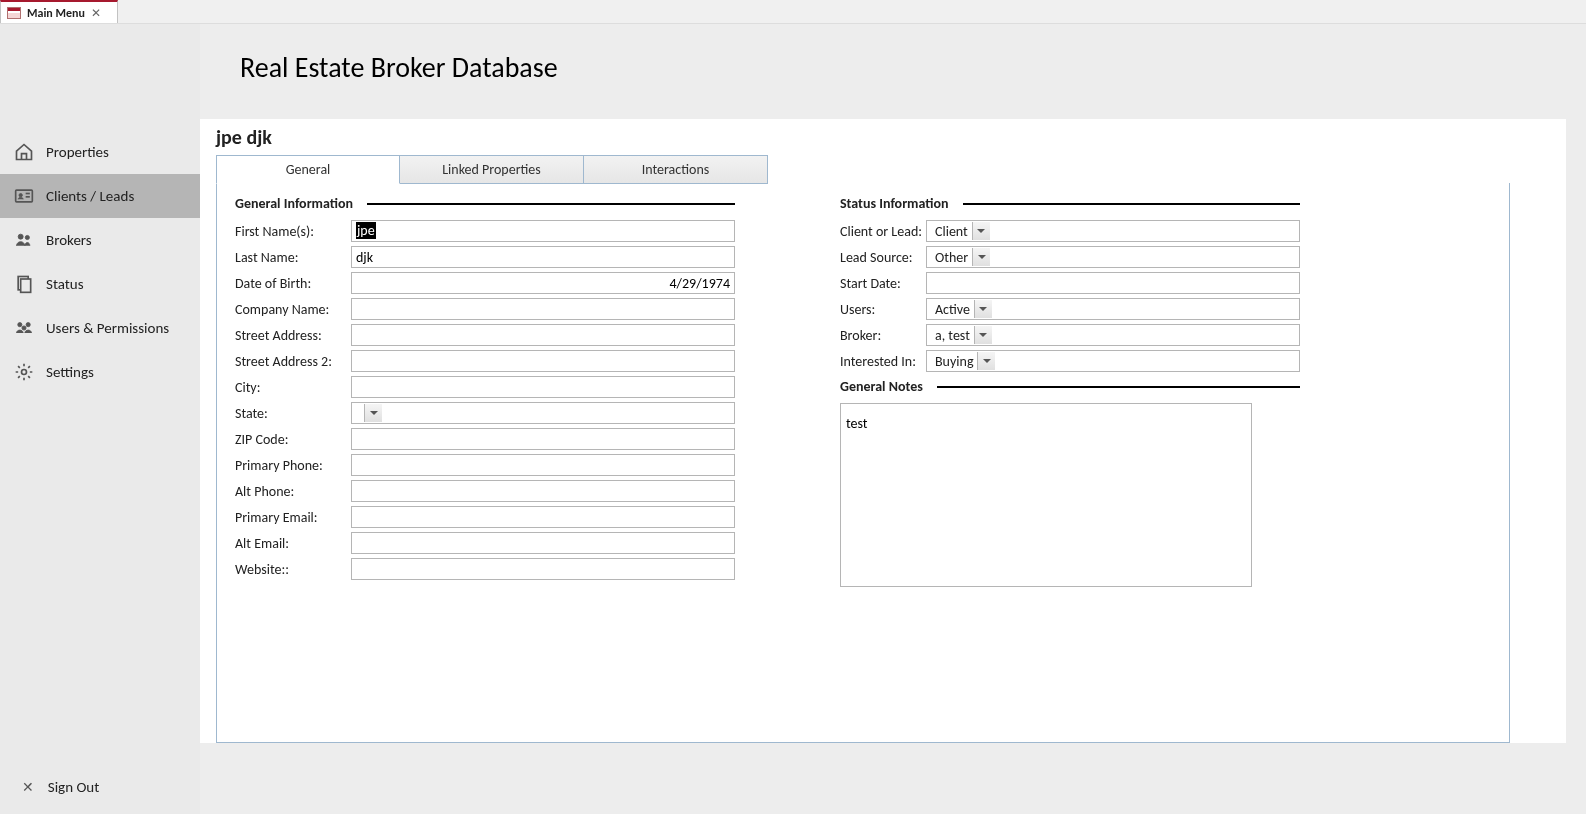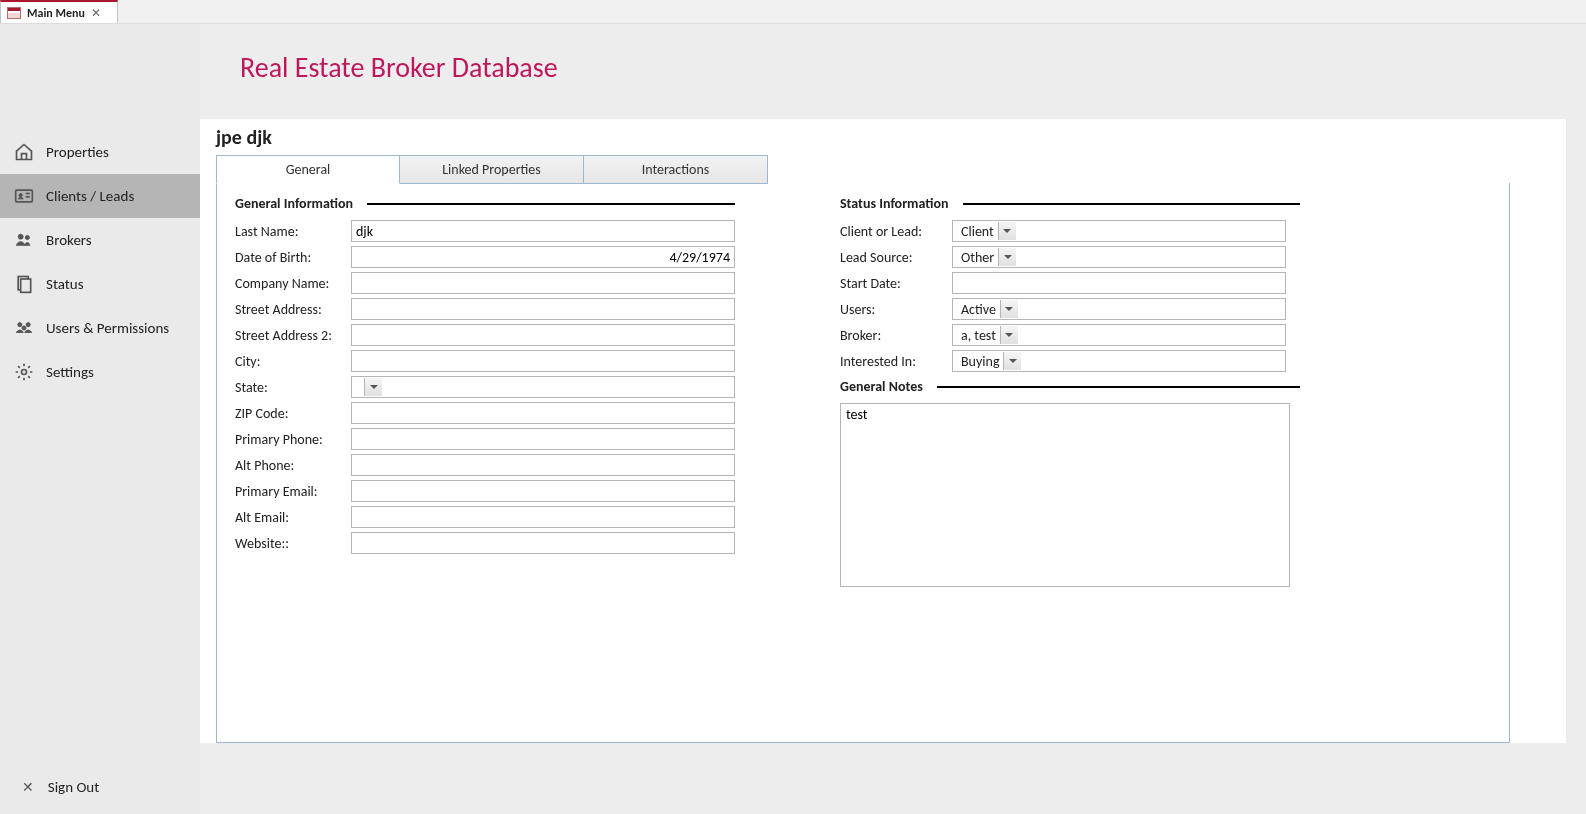--- a/index.html
+++ b/index.html
@@ -81,21 +81,21 @@
 .signout .x { font-size: 14px; color:#555;}
 .main {
   flex: 1;
   background: #ededed;
   position: relative;
   overflow: hidden;
 }
 .app-title {
   font-size: 28px;
   font-weight: 300;
-  color: #be185d;
+  color: #000000;
   padding: 26px 16px 18px 40px;
 }
 .content-region{
   background:#fff;
   margin: 16px 20px 20px 0;
   padding: 4px 0 0 16px;
 }
 .record-title{
   font-size: 20px;
   font-weight: bold;
@@ -176,27 +176,27 @@
   cursor:pointer;
 }
 .select-wrap .dd-btn::after{
   content:"";
   border-left:4px solid transparent;
   border-right:4px solid transparent;
   border-top:4px solid #555;
 }
 .col-right .field-row label{ width: 112px;}
 .col-right .select-wrap, .col-right input[type=text]{
-  width: 334px; flex: none;
+  width: 374px; flex: none;
 }
 .notes-area{
-  width: 450px;
+  width: 412px;
   height: 184px;
   border:1px solid #b5b5b5;
-  padding: 2px 5px;
+  padding: 11px 5px;
   font-size:14px;
   font-family:inherit;
   resize:none;
 }
 </style>
 </head>
 <body>
 
 <div class="tab-bar">
   <div class="doc-tab">
@@ -292,20 +292,24 @@
 
       <div class="tab-panel">
 
         <div class="col-left">
           <div class="section-head">
             <span class="label">General Information</span>
             <span class="rule"></span>
           </div>
 
           <div class="field-row">
+            <label>First Name(s):</label>
+            <div style="flex:1;height:22px;border:1px solid #b5b5b5;padding:1px 4px;font-size:14px;background:#fff"><span class="selected-text">jpe</span></div>
+          </div>
+          <div class="field-row">
             <label>Last Name:</label>
             <input type="text" value="djk" style="">
           </div>
           <div class="field-row">
             <label>Date of Birth:</label>
             <input type="text" class="right" value="4/29/1974" style="">
           </div>
           <div class="field-row">
             <label>Company Name:</label>
             <input type="text" value="" style="">

